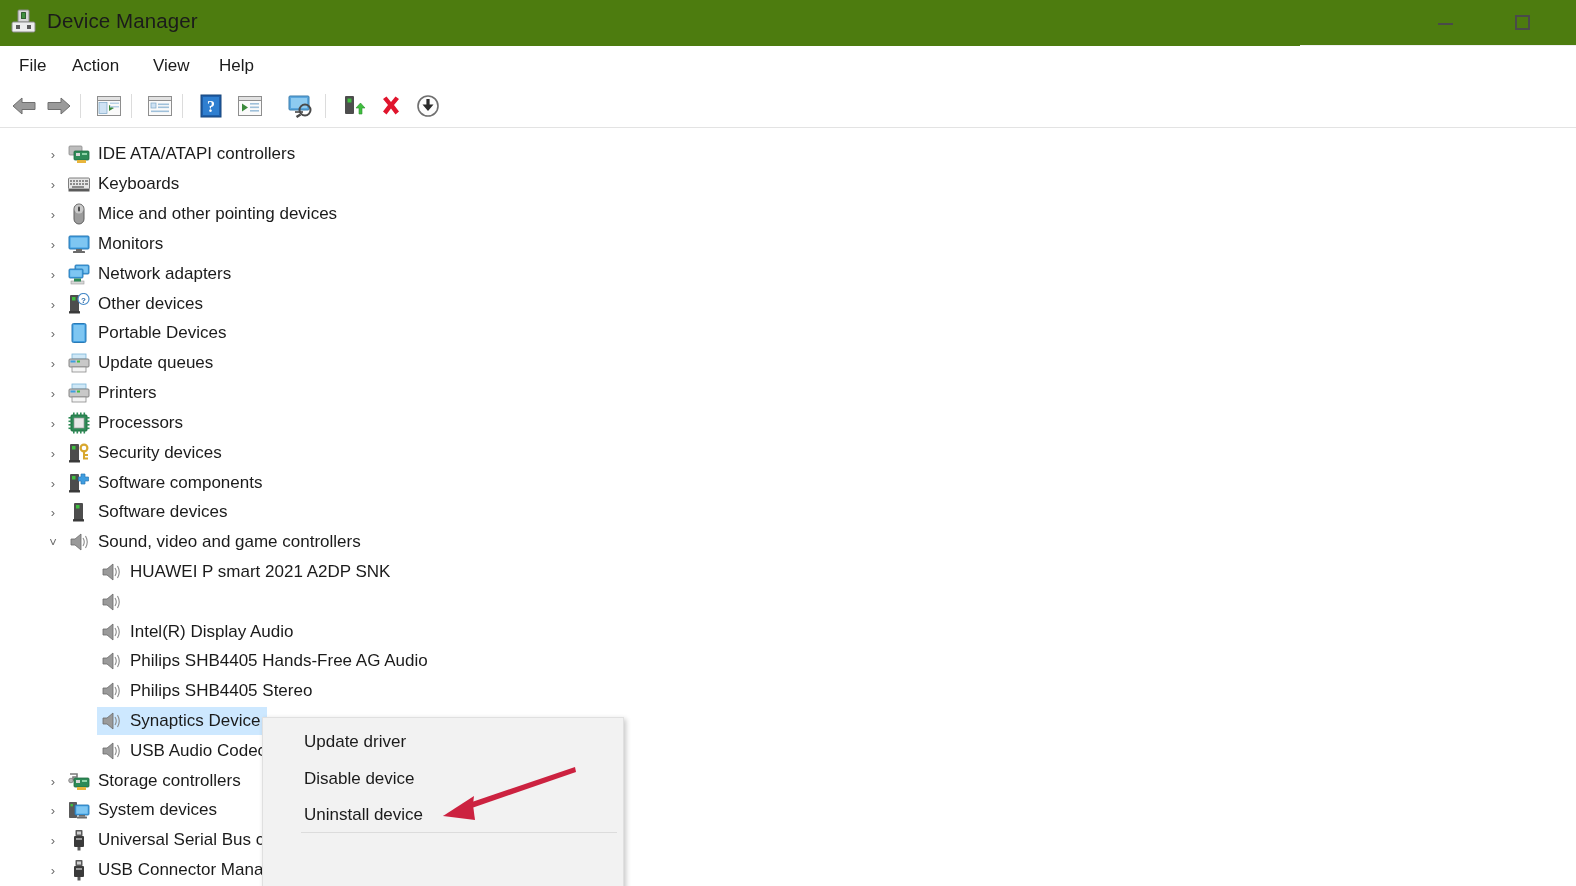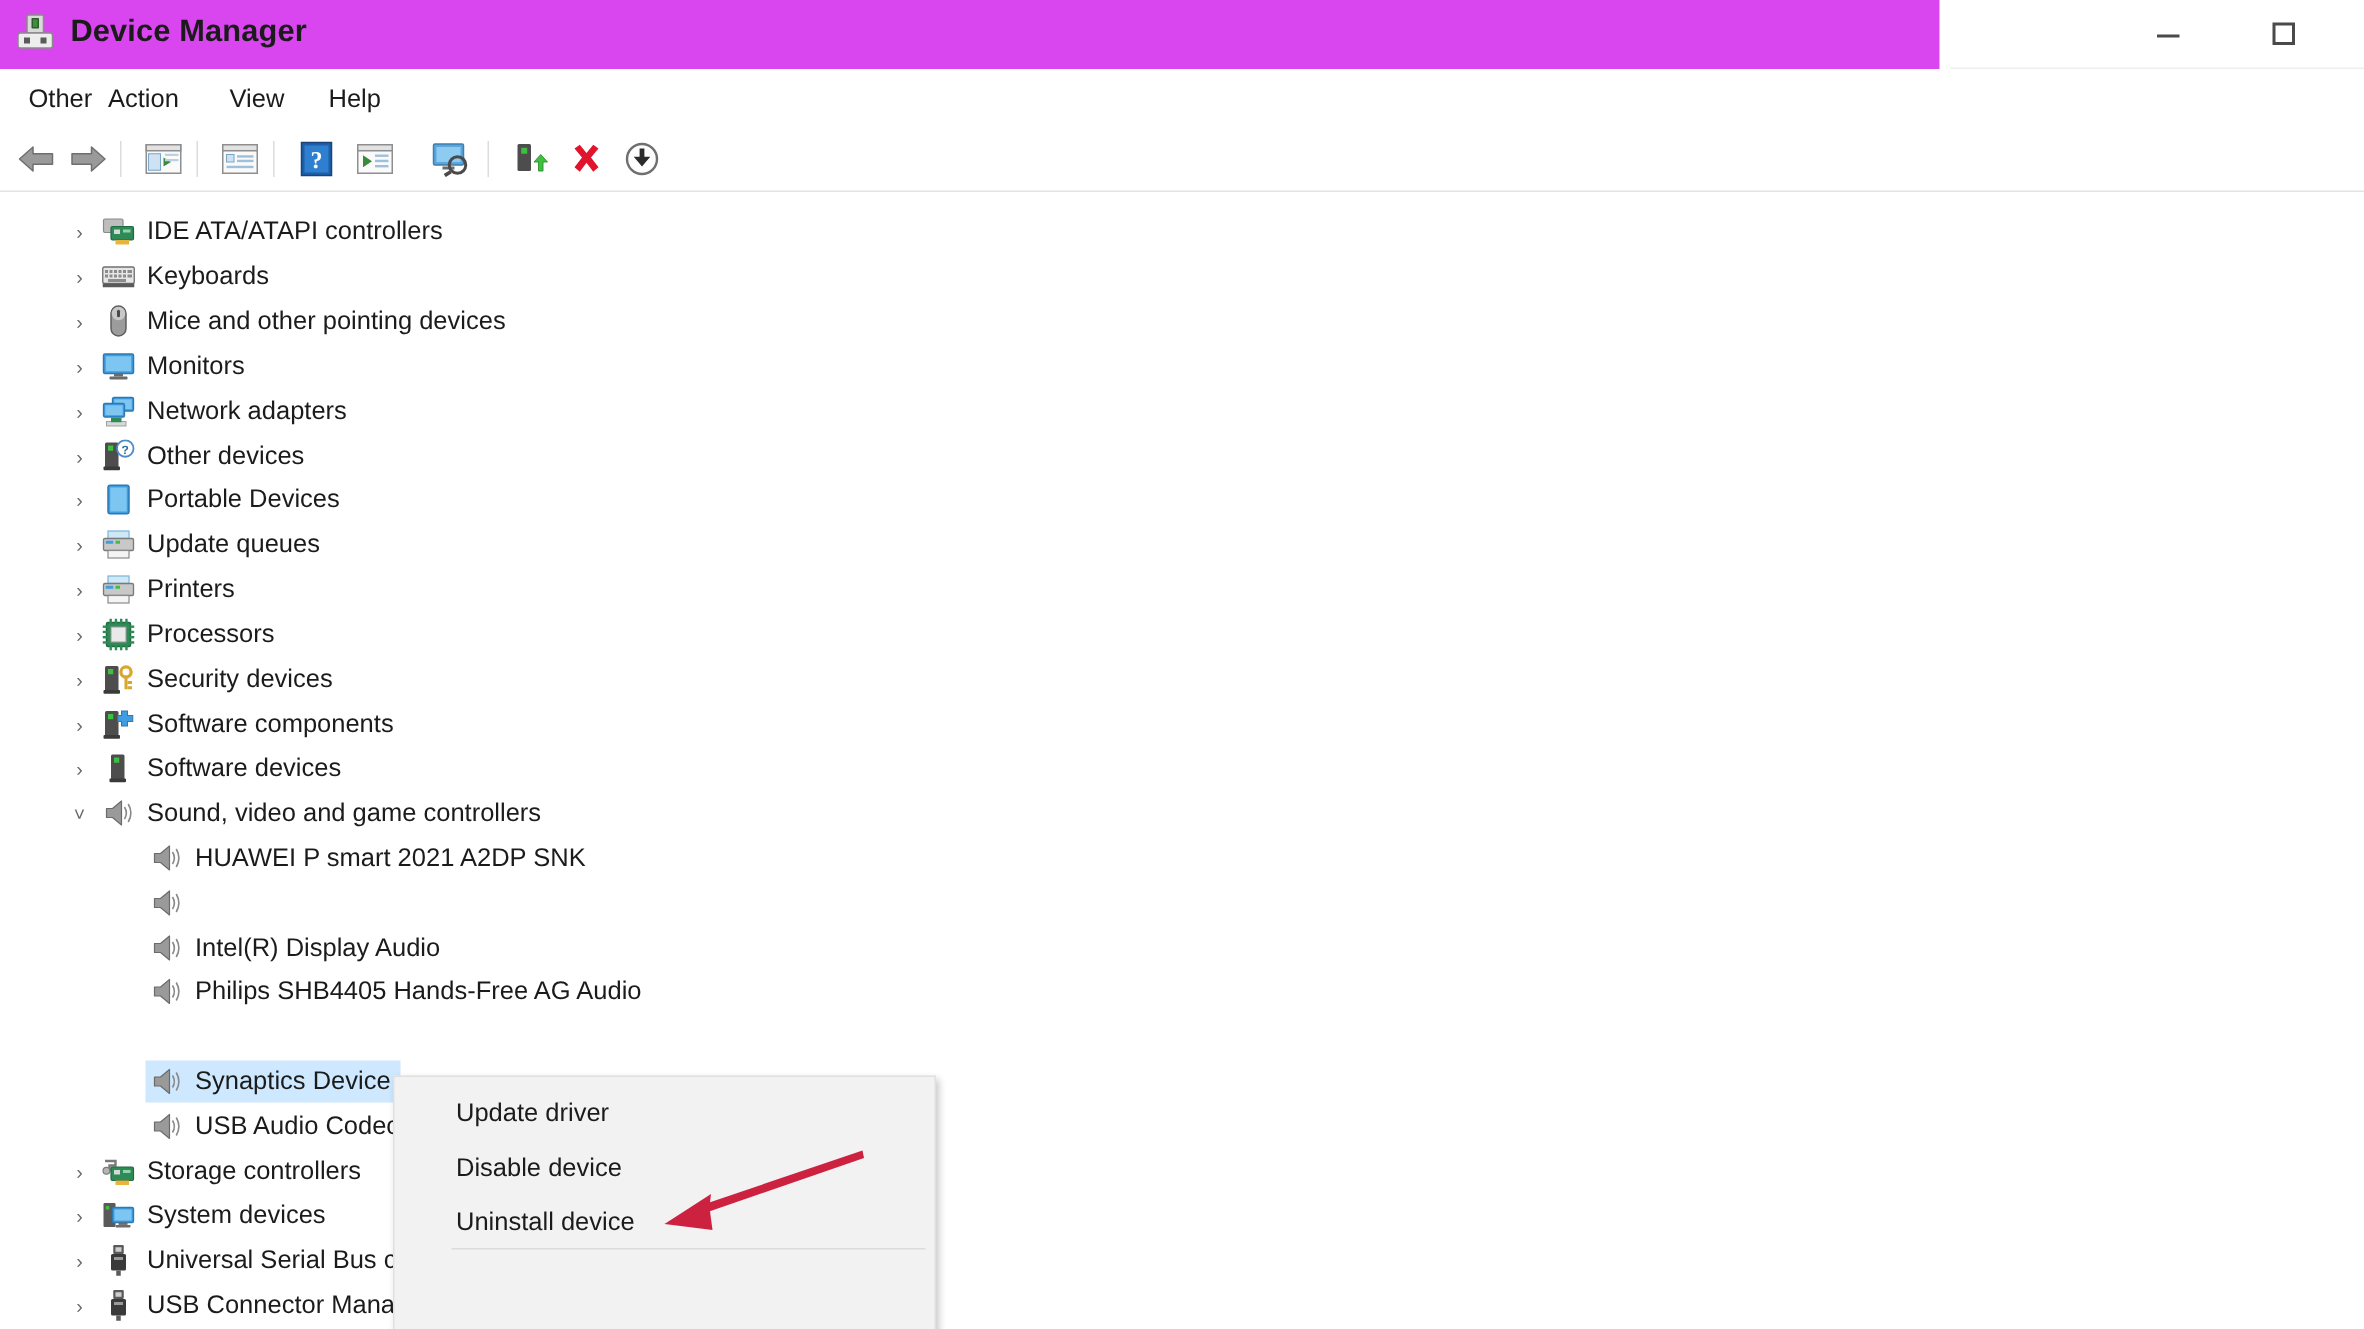--- a/index.html
+++ b/index.html
@@ -16,23 +16,22 @@
     position: relative;
     width: 1576px;
     height: 886px;
     background: #ffffff;
   }
 
   
   .titlebar {
     position: absolute;
     left: 0; top: 0;
-    width: 1293px; height: 46px;
-    background: #d946ef;
-    font-weight: bold;
+    width: 1576px; height: 46px;
+    background: #4d7c0f;
   }
   .titlebar-icon {
     position: absolute;
     left: 10px; top: 9px;
     width: 28px; height: 26px;
   }
   .titlebar-title {
     position: absolute;
     left: 47px; top: 9px;
     font-size: 20.5px;
@@ -200,21 +199,21 @@
     <div class="win-btn min">
       <span class="min-glyph"></span>
     </div>
     <div class="win-btn max">
       <span class="max-glyph"></span>
     </div>
     <div class="title-rule"></div>
   </div>
 
   <div class="menubar">
-    <div class="menu-item" style="left:16px">Other</div>
+    <div class="menu-item" style="left:16px">File</div>
     <div class="menu-item" style="left:69px">Action</div>
     <div class="menu-item" style="left:150px">View</div>
     <div class="menu-item" style="left:216px">Help</div>
   </div>
 
   <div class="toolbar">
 
     <div class="tb-sep" style="left:80px"></div>
     <div class="tb-sep" style="left:131px"></div>
     <div class="tb-sep" style="left:182px"></div>
@@ -559,20 +558,30 @@
       <span class="rowicon" style="left:100px">
         <svg width="20" height="20" viewBox="0 0 20 20">
           <path d="M2 7 L6 7 L12 2 L12 18 L6 13 L2 13 Z" fill="#9a9a9a" stroke="#6b6b6b" stroke-width="0.8" stroke-linejoin="round"></path>
           <path d="M14 6 Q16.5 10 14 14" fill="none" stroke="#8a8a8a" stroke-width="1.1"></path>
           <path d="M16.5 4 Q20 10 16.5 16" fill="none" stroke="#8a8a8a" stroke-width="1.1"></path>
         </svg>
       </span>
       <span class="rowlabel" style="left:130px">Philips SHB4405 Hands-Free AG Audio</span>
     </div>
 
+    <div class="row" style="top:547px">
+      <span class="rowicon" style="left:100px">
+        <svg width="20" height="20" viewBox="0 0 20 20">
+          <path d="M2 7 L6 7 L12 2 L12 18 L6 13 L2 13 Z" fill="#9a9a9a" stroke="#6b6b6b" stroke-width="0.8" stroke-linejoin="round"></path>
+          <path d="M14 6 Q16.5 10 14 14" fill="none" stroke="#8a8a8a" stroke-width="1.1"></path>
+          <path d="M16.5 4 Q20 10 16.5 16" fill="none" stroke="#8a8a8a" stroke-width="1.1"></path>
+        </svg>
+      </span>
+      <span class="rowlabel" style="left:130px">Philips SHB4405 Stereo</span>
+    </div>
 
     <div class="row" style="top:577px">
       <span class="sel-bg" style="left:97px; width:170px"></span>
       <span class="rowicon" style="left:100px">
         <svg width="20" height="20" viewBox="0 0 20 20">
           <path d="M2 7 L6 7 L12 2 L12 18 L6 13 L2 13 Z" fill="#9a9a9a" stroke="#6b6b6b" stroke-width="0.8" stroke-linejoin="round"></path>
           <path d="M14 6 Q16.5 10 14 14" fill="none" stroke="#8a8a8a" stroke-width="1.1"></path>
           <path d="M16.5 4 Q20 10 16.5 16" fill="none" stroke="#8a8a8a" stroke-width="1.1"></path>
         </svg>
       </span>

